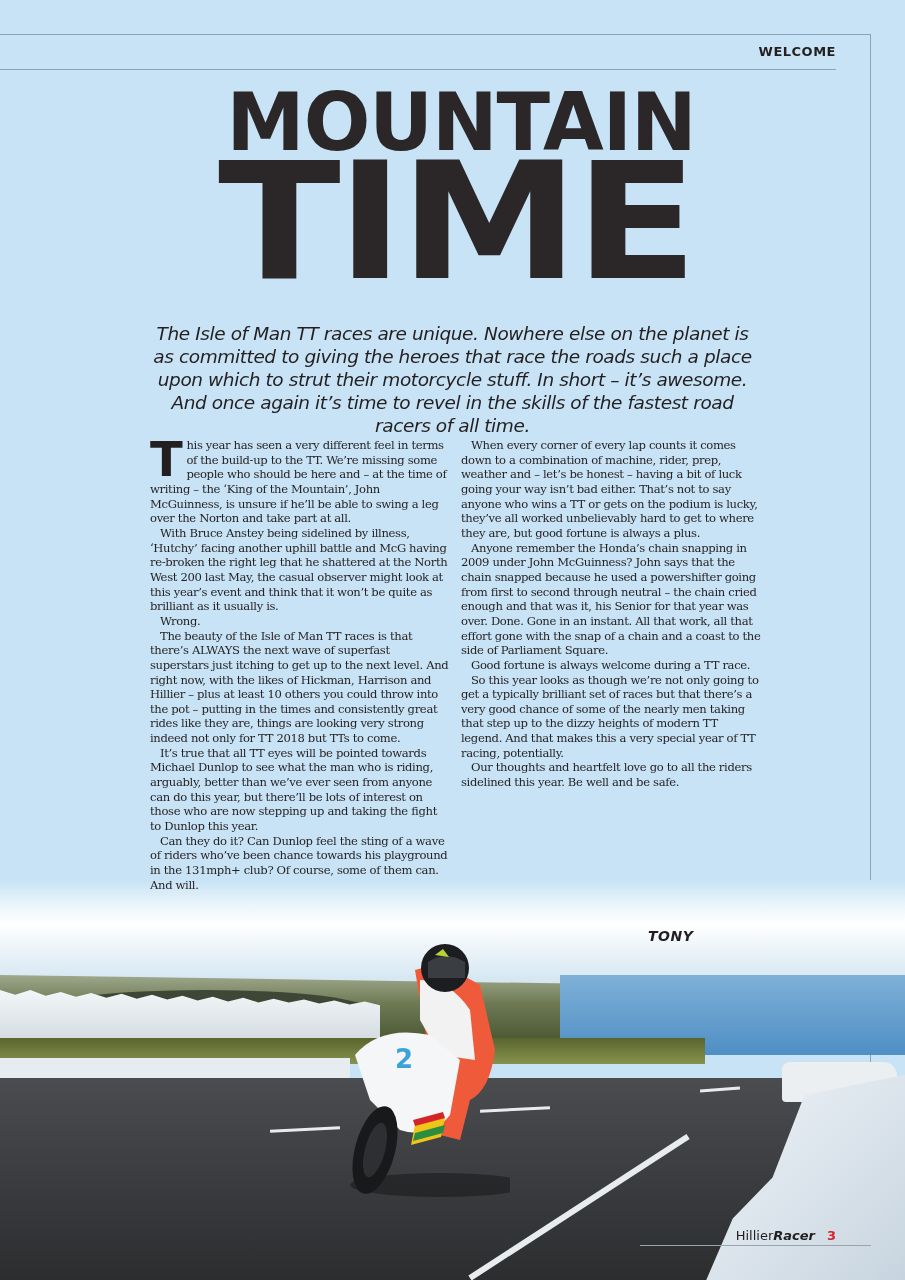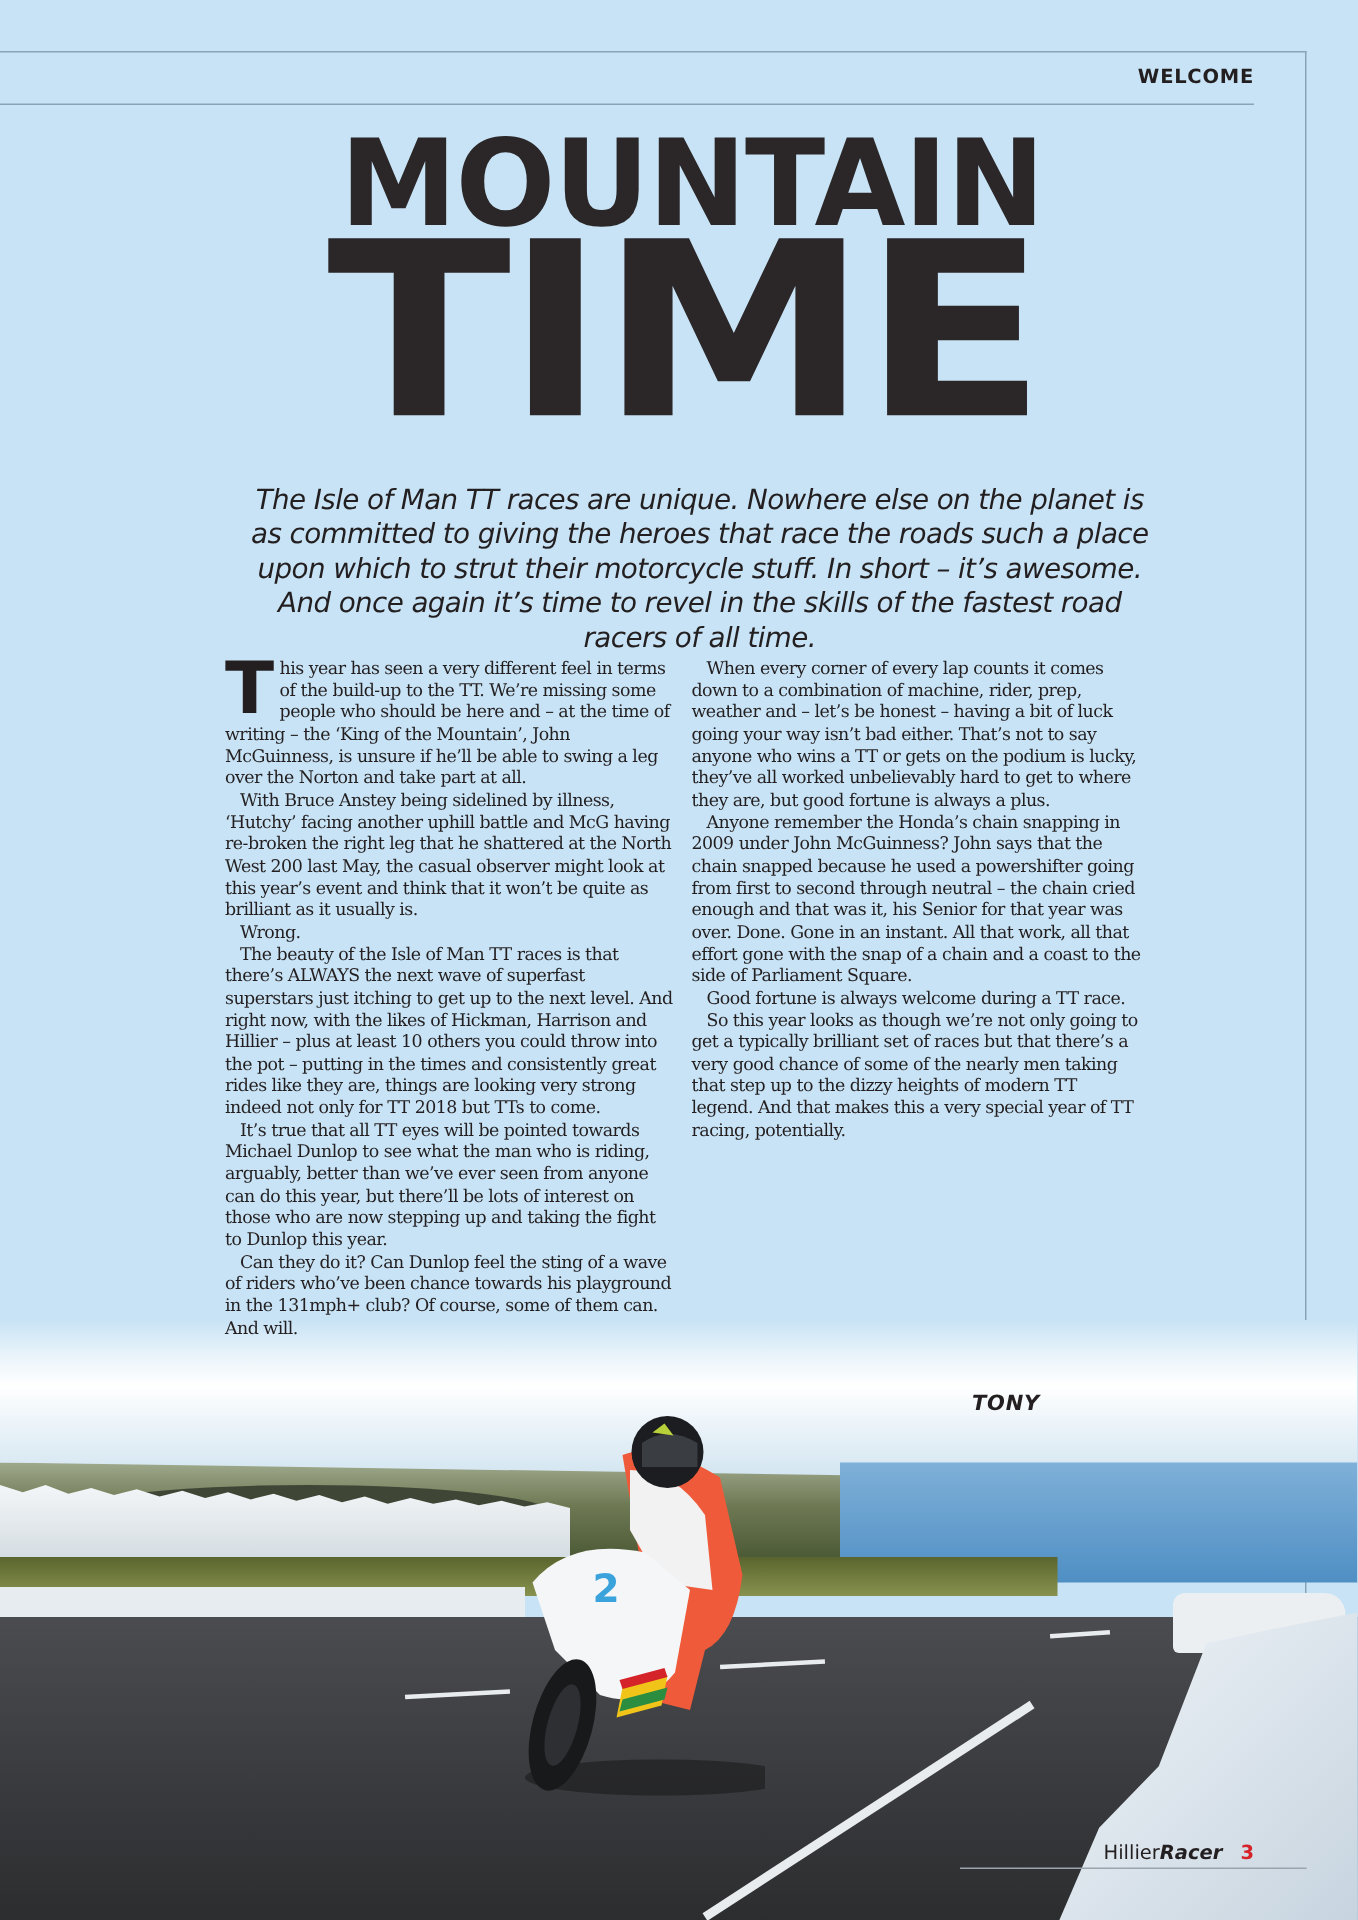--- a/index.html
+++ b/index.html
@@ -4,21 +4,21 @@
 <style>
   html, body { margin:0; padding:0; }
   body { width:905px; height:1280px; position:relative; overflow:hidden; background:#c8e3f5; font-family:"DejaVu Serif", serif; }
   .frame-top { position:absolute; left:0; top:34px; width:871px; height:1px; background:#8aa3b6; }
   .frame-right { position:absolute; left:870px; top:34px; width:1px; height:1212px; background:#8aa3b6; }
   .frame-sub { position:absolute; left:0; top:69px; width:836px; height:1px; background:#8aa3b6; }
   .frame-bottom { position:absolute; left:640px; top:1245px; width:231px; height:1px; background:#9aa4ad; }
   .section-label { position:absolute; right:69px; top:44px; font-family:"DejaVu Sans", sans-serif; font-weight:900; font-size:13px; letter-spacing:0.5px; color:#231f20; }
   .headline1 { position:absolute; left:222px; top:86px; width:460px; text-align:center; font-family:"DejaVu Sans", sans-serif; font-weight:900; font-size:80px; line-height:74px; color:#2b2728; letter-spacing:-1px; transform:scaleX(0.98); }
   .headline2 { position:absolute; left:218px; top:150px; width:470px; text-align:center; font-family:"DejaVu Sans", sans-serif; font-weight:900; font-size:180px; line-height:160px; color:#2b2728; letter-spacing:-4px; transform:scaleY(0.9); transform-origin:top; }
-  .standfirst { position:absolute; left:164px; top:322px; width:605px; text-align:center; font-family:"DejaVu Sans", sans-serif; font-style:italic; font-size:18.5px; line-height:23px; color:#231f20; letter-spacing:-0.4px; }
+  .standfirst { position:absolute; left:150px; top:322px; width:605px; text-align:center; font-family:"DejaVu Sans", sans-serif; font-style:italic; font-size:18.5px; line-height:23px; color:#231f20; letter-spacing:-0.4px; }
   
   .photo { position:absolute; left:0; top:880px; width:905px; height:400px; overflow:hidden; }
   .sky { position:absolute; left:0; top:0; width:905px; height:110px; background:linear-gradient(to bottom, #c8e3f5 0%, #eef6fb 25%, #ffffff 40%, #eef5fa 60%, #cfe3ef 100%); }
   .sea { position:absolute; left:560px; top:95px; width:345px; height:80px; background:linear-gradient(to bottom,#7fb0d8,#4f8fc4); }
   .land { position:absolute; left:0; top:88px; width:700px; height:70px; background:linear-gradient(to bottom,#aab49a,#6f7a55 50%,#4c5a35); clip-path:polygon(0 10%,100% 25%,85% 100%,0 100%); }
   .headland { position:absolute; left:40px; top:110px; width:330px; height:40px; background:#3f4636; border-radius:50% 50% 0 0; }
   .wall { position:absolute; left:0; top:110px; width:380px; height:48px; background:linear-gradient(#f3f6f8,#d5dde2); clip-path:polygon(0 0,4% 10%,8% 0,12% 12%,16% 4%,20% 14%,24% 6%,28% 16%,32% 8%,36% 18%,40% 10%,44% 20%,48% 12%,52% 22%,56% 14%,60% 24%,64% 16%,68% 26%,72% 18%,76% 26%,80% 20%,84% 28%,88% 22%,92% 30%,96% 24%,100% 32%,100% 100%,0 100%); }
   .grass { position:absolute; left:0; top:158px; width:705px; height:26px; background:linear-gradient(#59652e,#88924e); }
   .wall2 { position:absolute; left:0; top:178px; width:350px; height:22px; background:#e6ecef; }
   .road { position:absolute; left:0; top:198px; width:905px; height:202px; background:linear-gradient(to bottom,#4a4c50,#38393c 60%,#2c2d2f); }
@@ -100,15 +100,16 @@
   <p>The beauty of the Isle of Man TT races is that there’s ALWAYS the next wave of superfast superstars just itching to get up to the next level. And right now, with the likes of Hickman, Harrison and Hillier – plus at least 10 others you could throw into the pot – putting in the times and consistently great rides like they are, things are looking very strong indeed not only for TT 2018 but TTs to come.</p>
   <p>It’s true that all TT eyes will be pointed towards Michael Dunlop to see what the man who is riding, arguably, better than we’ve ever seen from anyone can do this year, but there’ll be lots of interest on those who are now stepping up and taking the fight to Dunlop this year.</p>
   <p>Can they do it? Can Dunlop feel the sting of a wave of riders who’ve been chance towards his playground in the 131mph+ club? Of course, some of them can. And will.</p>
 </div>
 
 <div class="col col-right">
   <p>When every corner of every lap counts it comes down to a combination of machine, rider, prep, weather and – let’s be honest – having a bit of luck going your way isn’t bad either. That’s not to say anyone who wins a TT or gets on the podium is lucky, they’ve all worked unbelievably hard to get to where they are, but good fortune is always a plus.</p>
   <p>Anyone remember the Honda’s chain snapping in 2009 under John McGuinness? John says that the chain snapped because he used a powershifter going from first to second through neutral – the chain cried enough and that was it, his Senior for that year was over. Done. Gone in an instant. All that work, all that effort gone with the snap of a chain and a coast to the side of Parliament Square.</p>
   <p>Good fortune is always welcome during a TT race.</p>
   <p>So this year looks as though we’re not only going to get a typically brilliant set of races but that there’s a very good chance of some of the nearly men taking that step up to the dizzy heights of modern TT legend. And that makes this a very special year of TT racing, potentially.</p>
+  <p>Our thoughts and heartfelt love go to all the riders sidelined this year. Be well and be safe.</p>
 </div>
 
 <div class="signoff">TONY</div>
 
 </body></html>

